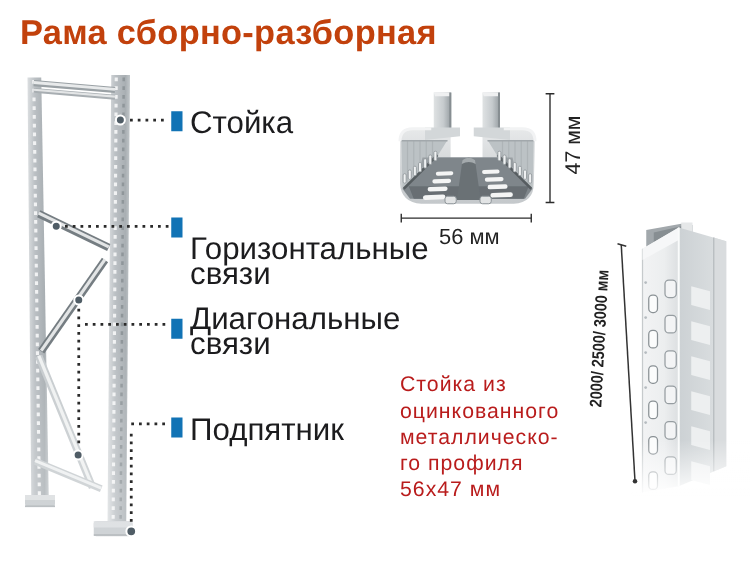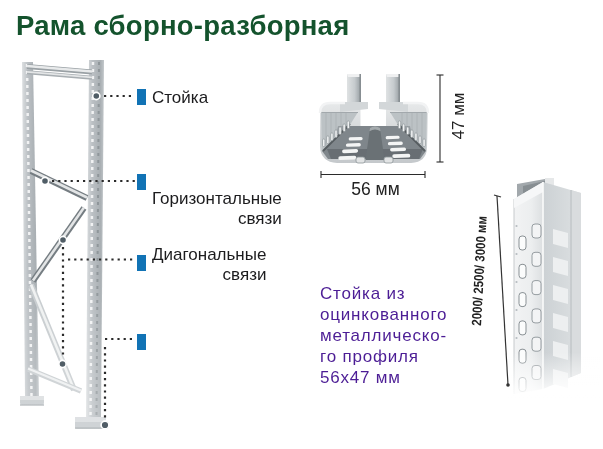--- a/index.html
+++ b/index.html
@@ -1,22 +1,22 @@
 <!DOCTYPE html>
 <html><head>
 <meta charset="utf-8">
 <style>
   html,body{margin:0;padding:0;background:#fff;}
   #stage{position:relative;width:603px;height:449px;background:#fff;overflow:hidden;
          font-family:"Liberation Sans",sans-serif;}
   #title{position:absolute;left:16px;top:9.5px;font-size:27.5px;font-weight:bold;
-         color:#14532d;letter-spacing:0.25px;}
-  .lbl{position:absolute;left:152px;font-size:17px;line-height:20px;color:#1c1c1e;text-align:right;}
+         color:#c2410c;letter-spacing:0.25px;}
+  .lbl{position:absolute;left:152px;font-size:25px;line-height:20px;color:#1c1c1e;}
   .sq{position:absolute;left:137px;width:9px;height:16px;background:#1173b5;}
-  #para{position:absolute;left:320px;top:283px;font-size:17px;line-height:21px;color:#4c1d95;letter-spacing:0.8px;}
+  #para{position:absolute;left:320px;top:297px;font-size:17px;line-height:21px;color:#b91c1c;letter-spacing:0.8px;}
 </style>
 </head>
 <body>
 <div id="stage">
   <svg width="603" height="449" viewBox="0 0 603 449" style="position:absolute;left:0;top:0">
     <defs>
       <linearGradient id="postg" x1="0" y1="0" x2="1" y2="0">
         <stop offset="0" stop-color="#dcdfe1"></stop>
         <stop offset="0.35" stop-color="#bbc0c4"></stop>
         <stop offset="0.8" stop-color="#a9afb3"></stop>
@@ -272,15 +272,16 @@
   <div id="title">Рама сборно-разборная</div>
 
   <div class="sq" style="top:88.5px"></div>
   <div class="sq" style="top:174px"></div>
   <div class="sq" style="top:255px"></div>
   <div class="sq" style="top:334px"></div>
 
   <div class="lbl" style="top:87.9px">Стойка</div>
   <div class="lbl" style="top:189px">Горизонтальные<br>связи</div>
   <div class="lbl" style="top:245px">Диагональные<br>связи</div>
+  <div class="lbl" style="top:333.9px">Подпятник</div>
 
   <div id="para">Стойка из<br>оцинкованного<br>металлическо-<br>го профиля<br>56х47 мм</div>
 </div>
 
 </body></html>

